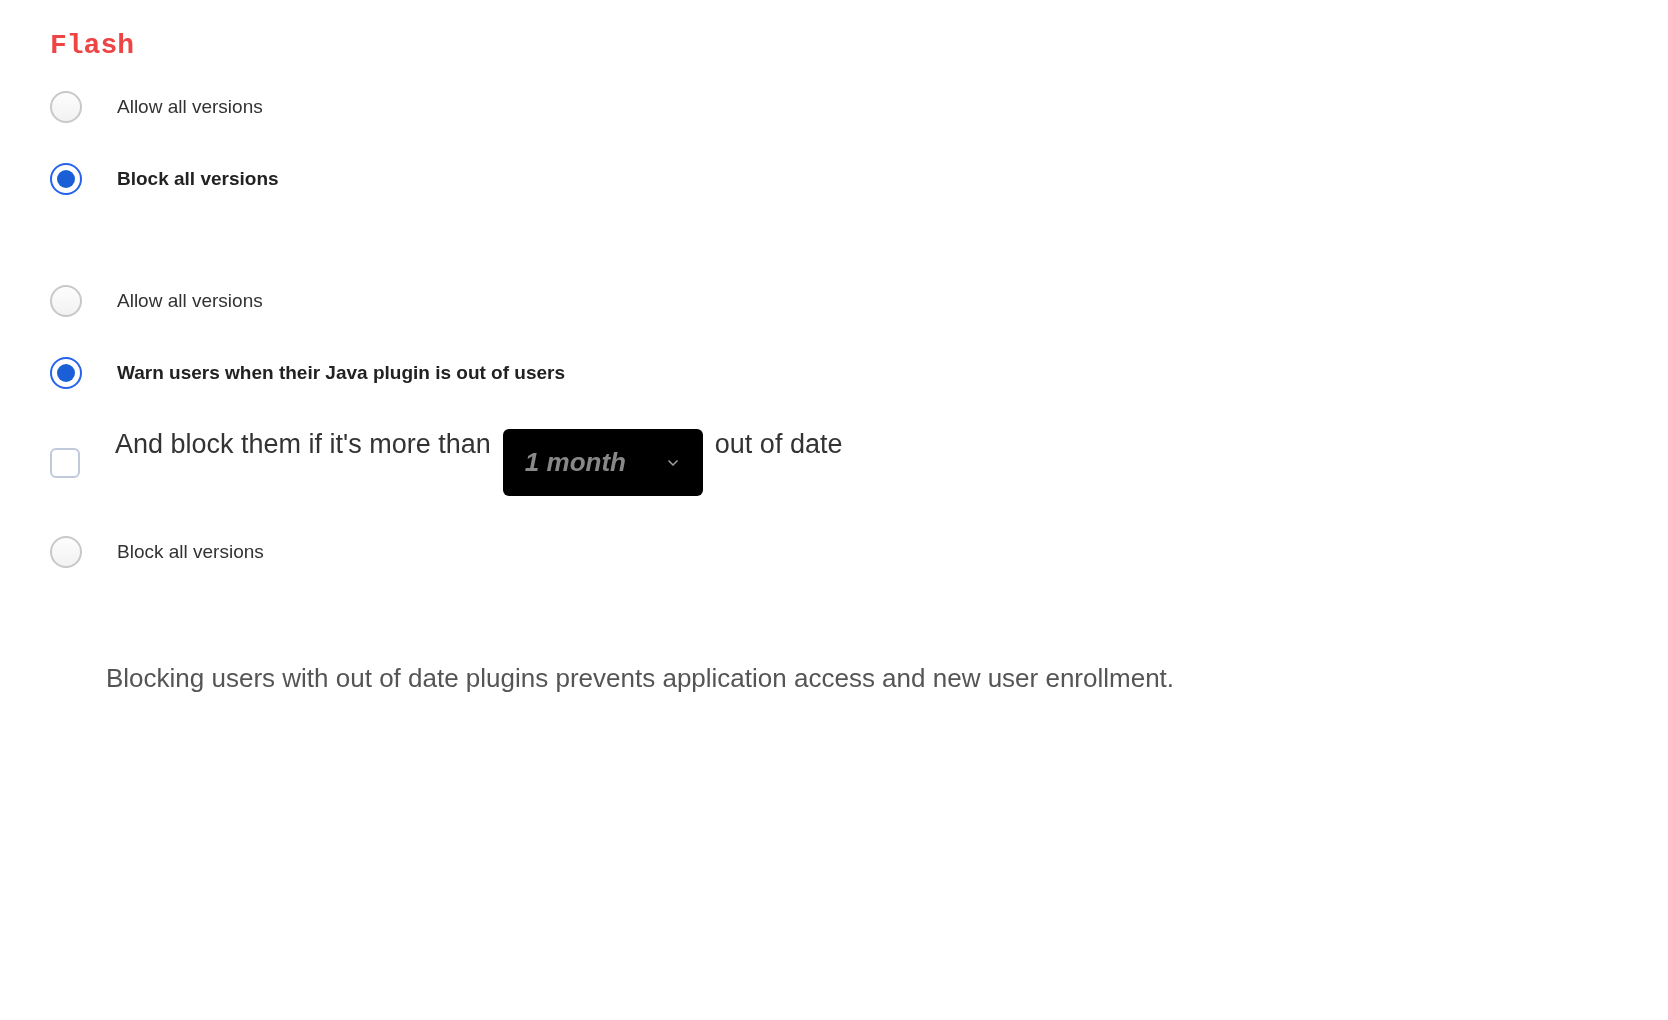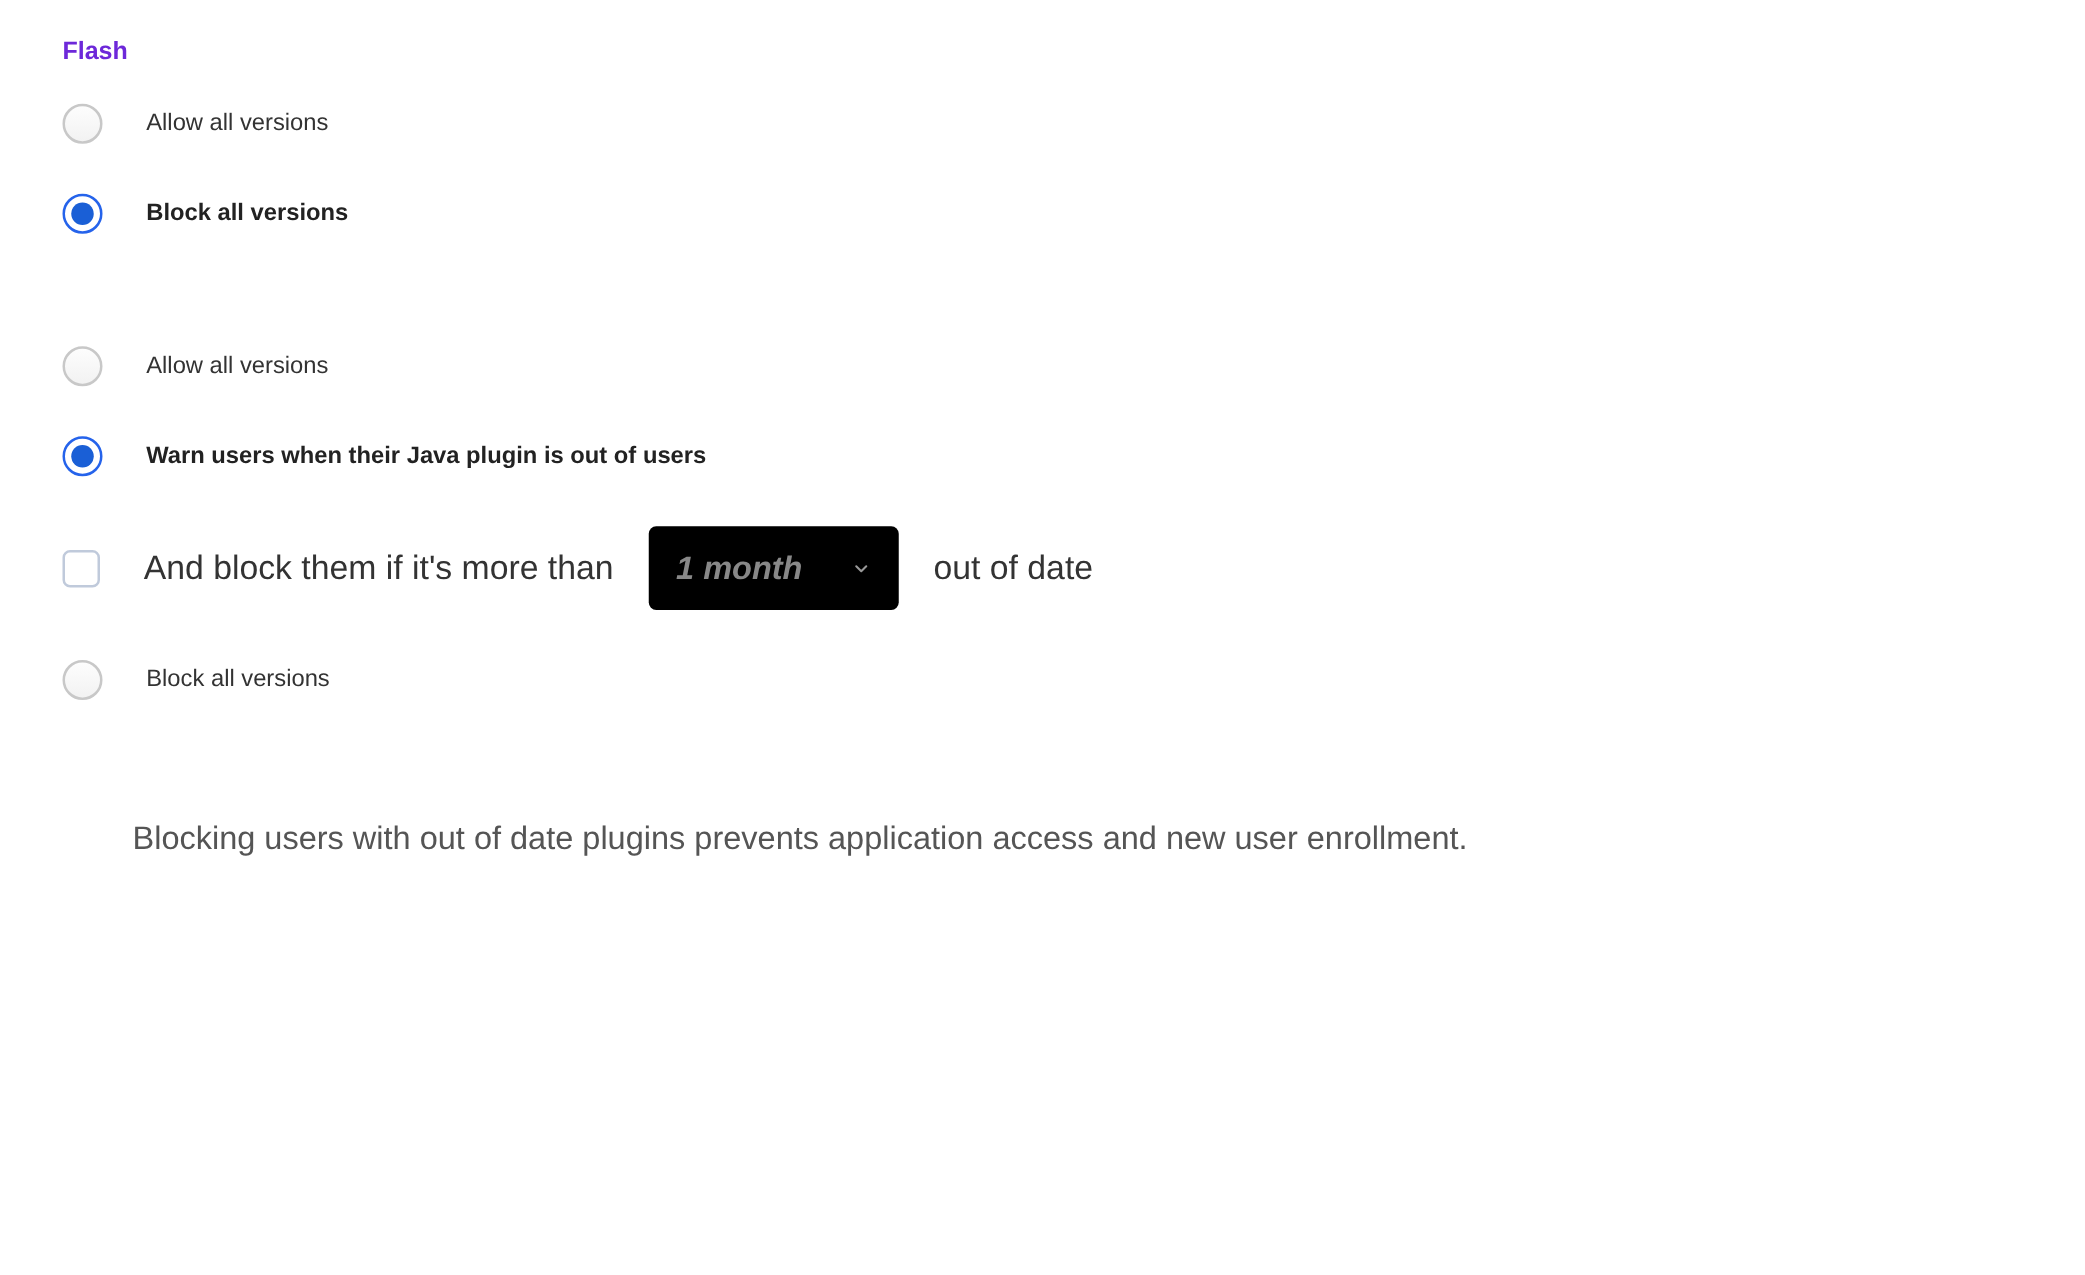--- a/index.html
+++ b/index.html
@@ -7,24 +7,25 @@
       margin: 0;
       padding: 0;
     }
     body {
       font-family: -apple-system, BlinkMacSystemFont, "Segoe UI", Helvetica, Arial, sans-serif;
       background: #ffffff;
       padding: 30px 50px;
       color: #222;
     }
     .section-heading {
-      font-size: 20px;
+      font-size: 28px;
       font-weight: 700;
-      color: #6d28d9;
+      color: #ef4444;
       margin-bottom: 30px;
+      font-family: Liberation Mono, monospace;
     }
     .section {
       margin-bottom: 90px;
     }
     .option-row {
       display: flex;
       align-items: center;
       margin-bottom: 40px;
     }
     .radio {
@@ -67,23 +68,22 @@
       height: 30px;
       border-radius: 6px;
       border: 2px solid #c0cadb;
       background: #ffffff;
       margin-right: 35px;
       flex-shrink: 0;
       cursor: pointer;
     }
     .inline-row {
       display: flex;
-      align-items: center;
       flex-wrap: wrap;
-      gap: 16px;
+      gap: 0;
     }
     .inline-text {
       font-size: 27px;
       color: #333;
       font-weight: 400;
     }
     .dropdown {
       display: inline-flex;
       align-items: center;
       background: #000000;

